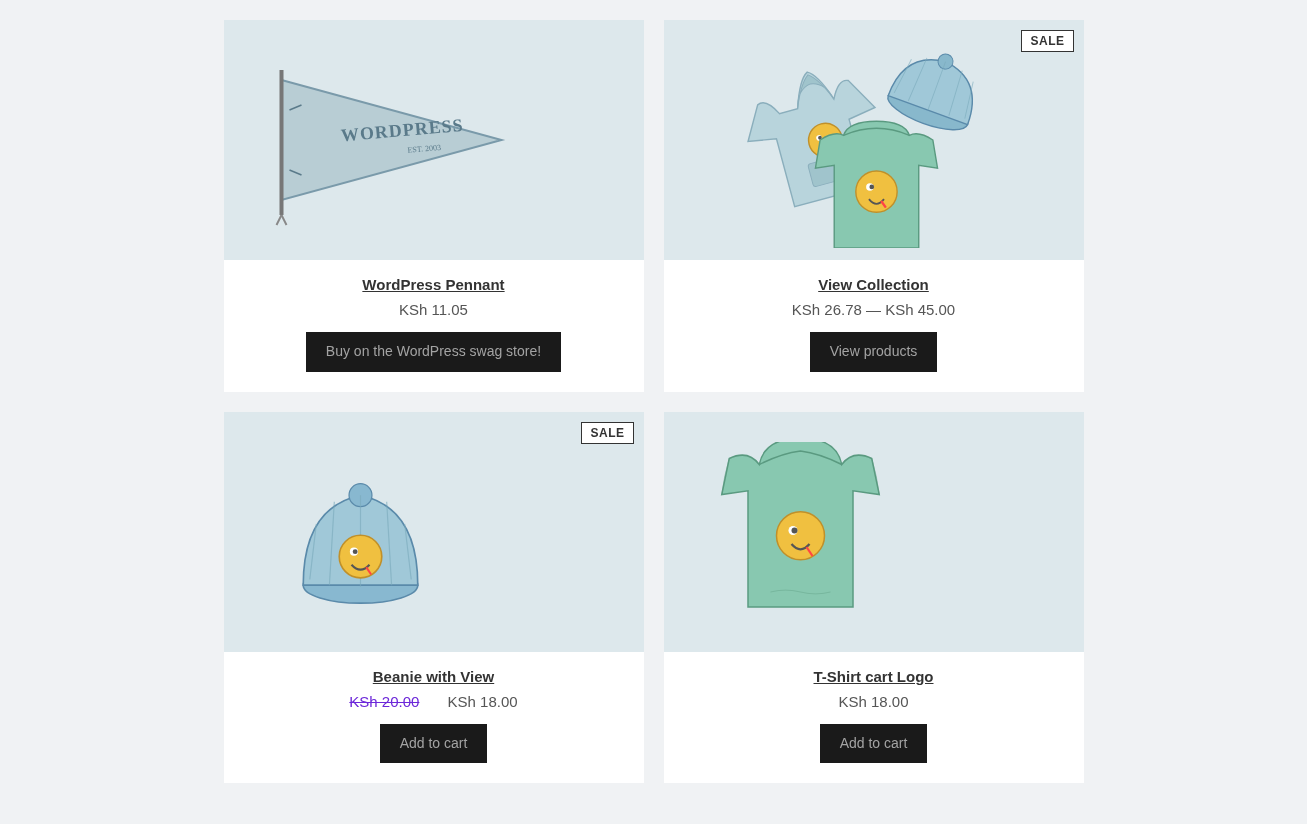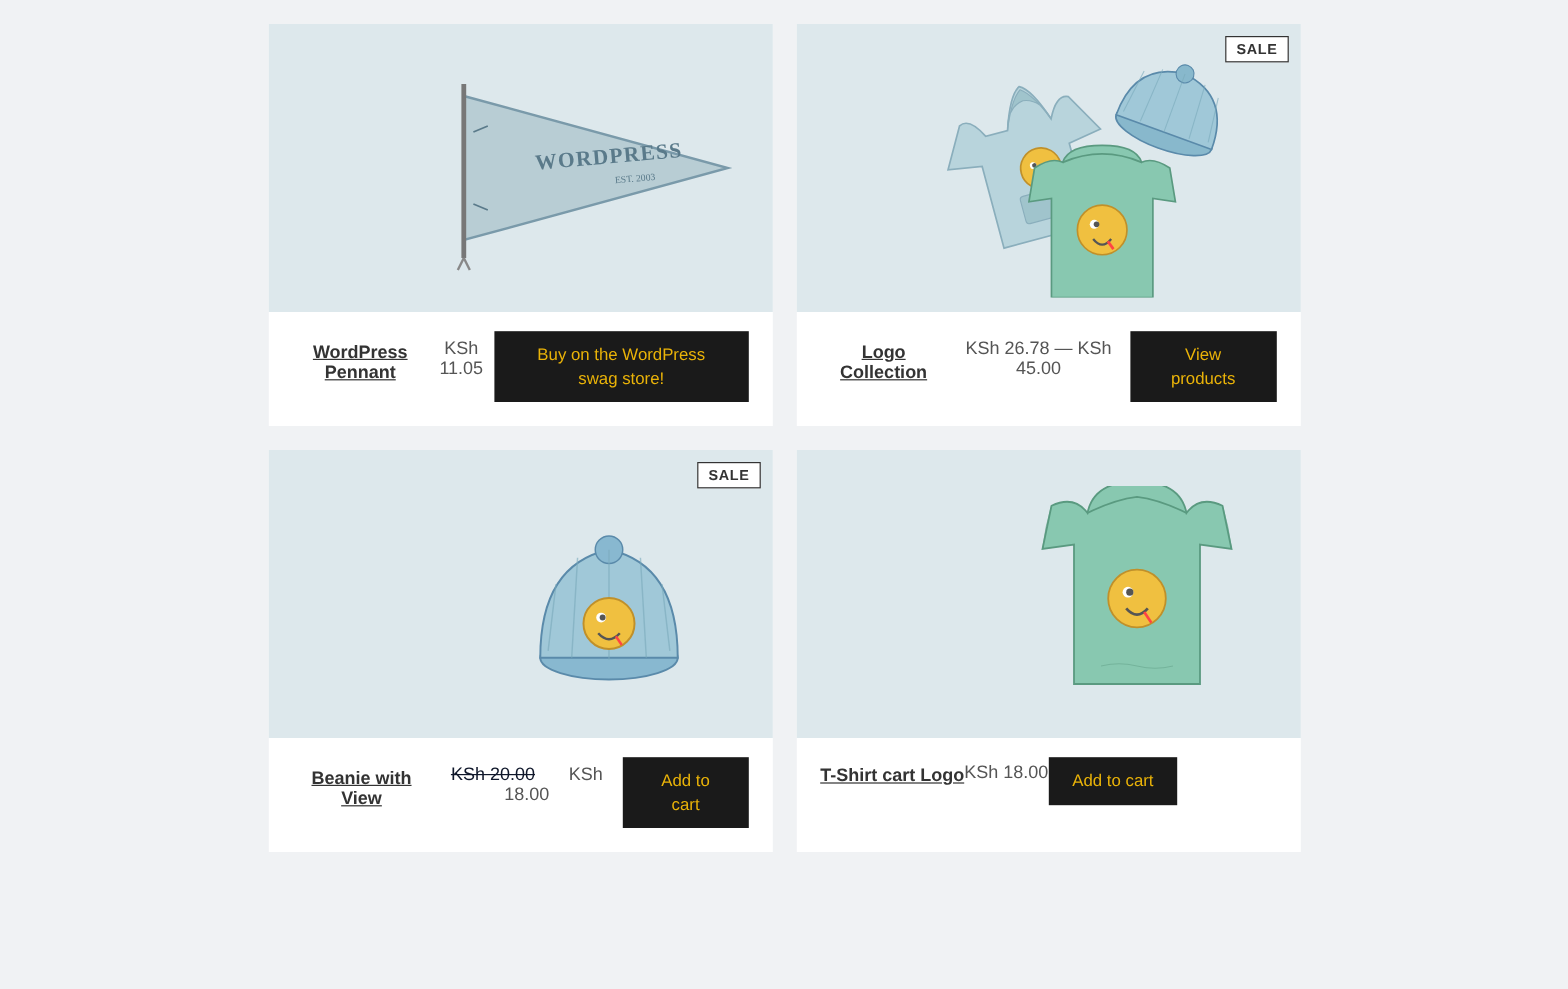--- a/index.html
+++ b/index.html
@@ -25,66 +25,66 @@
       display: flex;
       flex-direction: column;
       align-items: center;
     }
     .product-image-wrapper {
       position: relative;
       width: 100%;
       background: #dde8ec;
       display: flex;
       align-items: center;
-      justify-content: flex-end;
+      justify-content: flex-start;
       height: 240px;
       overflow: hidden;
     }
     .sale-badge {
       position: absolute;
       top: 10px;
       right: 10px;
       background: #fff;
       border: 1px solid #333;
       padding: 3px 8px;
       font-size: 12px;
       font-weight: 600;
       letter-spacing: 0.5px;
     }
     .product-info {
       text-align: center;
       padding: 16px 20px 20px;
       width: 100%;
       display: flex;
-      flex-direction: row;
+      flex-direction: column;
       align-items: center;
     }
     .product-title {
       font-size: 15px;
       font-weight: 600;
       text-decoration: underline;
       color: #333;
       margin-bottom: 8px;
     }
     .product-price {
       font-size: 15px;
       color: #555;
       margin-bottom: 14px;
     }
     .product-price .original {
       text-decoration: line-through;
-      color: #0f172a;
+      color: #6d28d9;
       margin-right: 24px;
     }
     .product-price .sale-price {
       color: #555;
     }
     .btn-dark {
       background: #1a1a1a;
-      color: #eab308;
+      color: #a3a3a3;
       border: none;
       padding: 10px 20px;
       font-size: 14px;
       cursor: pointer;
       font-weight: 500;
       line-height: 1.4;
       text-align: center;
     }
     .pagination {
       display: flex;
@@ -171,21 +171,21 @@
 
             <circle cx="65" cy="70" r="22" fill="#f0c040" stroke="#c0902a" stroke-width="1.5"></circle>
             <circle cx="58" cy="65" r="4" fill="#fff"></circle>
             <circle cx="60" cy="65" r="2.5" fill="#555"></circle>
             <path d="M57,78 Q65,88 73,78" stroke="#555" stroke-width="2" fill="none"></path>
             <path d="M70,80 L75,87" stroke="#f44" stroke-width="2.5"></path>
           </g>
         </svg>
       </div>
       <div class="product-info">
-        <div class="product-title">Logo Collection</div>
+        <div class="product-title">View Collection</div>
         <div class="product-price">KSh 26.78 — KSh 45.00</div>
         <button class="btn-dark">View products</button>
       </div>
     </div>
 
     <div class="product-card">
       <div class="product-image-wrapper">
         <span class="sale-badge">SALE</span>
 
         <svg class="beanie-svg" viewBox="0 0 200 220">

